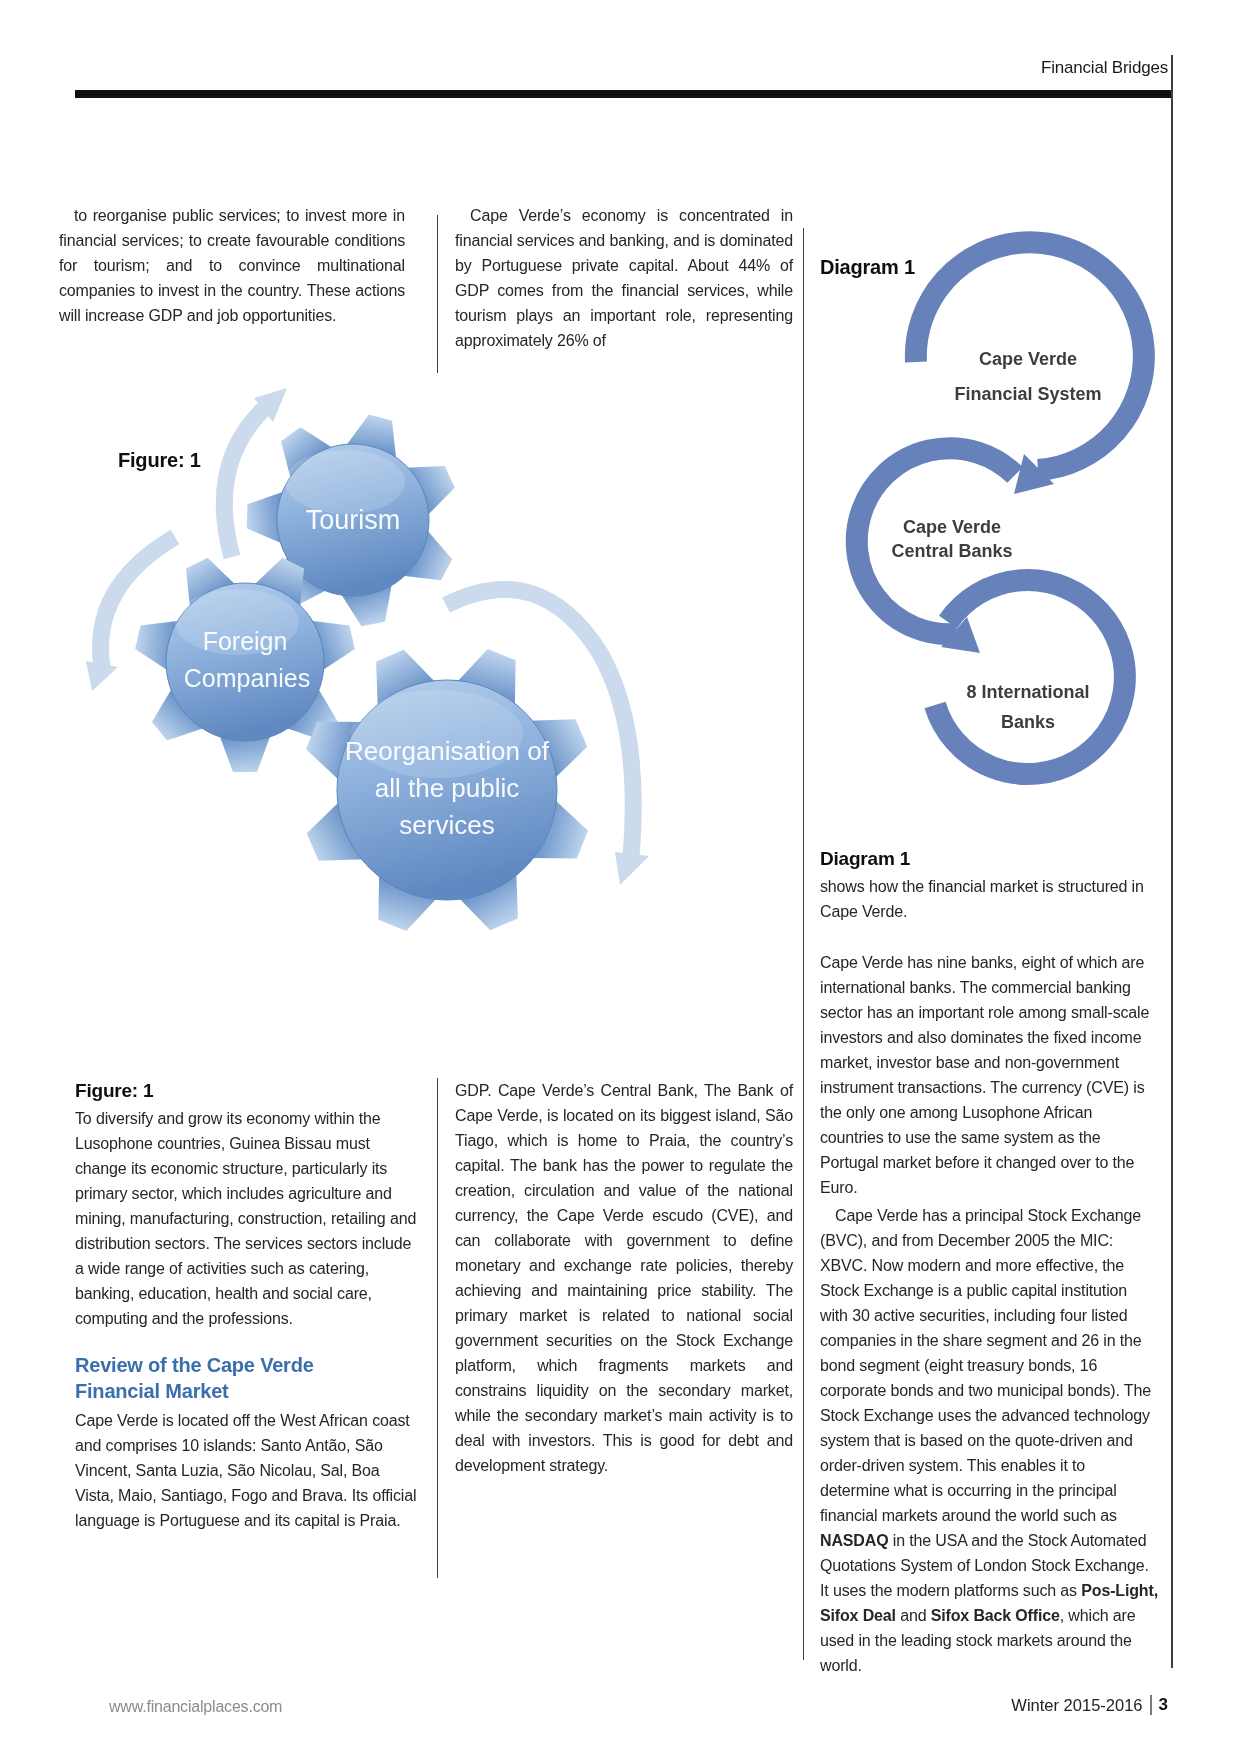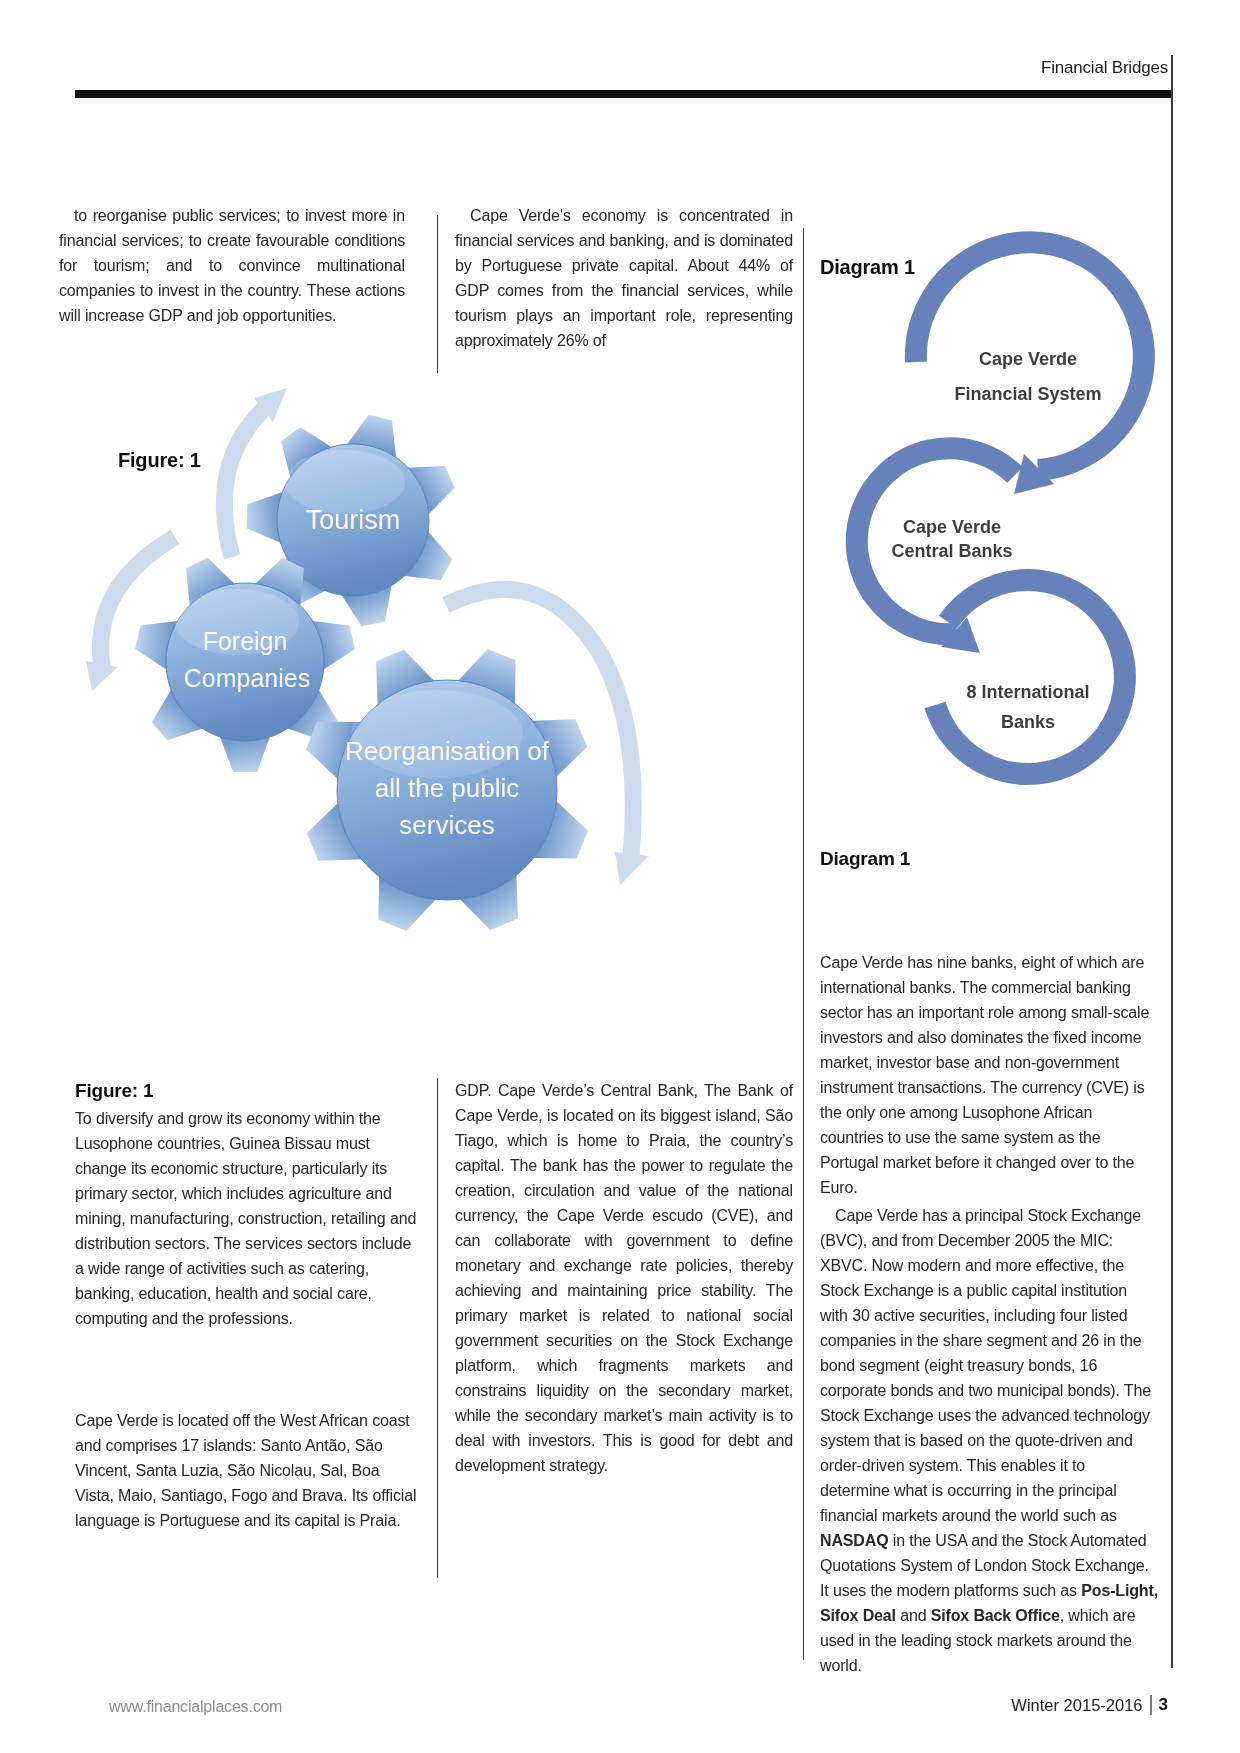--- a/index.html
+++ b/index.html
@@ -115,21 +115,22 @@
       <circle r="110" fill="url(#gearGrad)" stroke="#5c85bd" stroke-width="1"></circle>
       <ellipse cx="-10" cy="-56" rx="86" ry="44" fill="#ffffff" opacity="0.14"></ellipse>
       <text class="gear-label" x="0" y="-30" font-size="26" text-anchor="middle">Reorganisation of</text>
       <text class="gear-label" x="0" y="7" font-size="26" text-anchor="middle">all the public</text>
       <text class="gear-label" x="0" y="44" font-size="26" text-anchor="middle">services</text>
     </g>
   </svg>
 
   <div class="abs h-black" style="left:75px;top:1080px;">Figure: 1</div>
   <p class="abs body-text" style="left:75px;top:1106px;width:346px;">To diversify and grow its economy within the Lusophone countries, Guinea Bissau must change its economic structure, particularly its primary sector, which includes agriculture and mining, manufacturing, construction, retailing and distribution sectors. The services sectors include a wide range of activities such as catering, banking, education, health and social care, computing and the professions.</p>
-  <p class="abs body-text" style="left:75px;top:1408px;width:346px;">Cape Verde is located off the West African coast and comprises 17 islands: Santo Antão, São Vincent, Santa Luzia, São Nicolau, Sal, Boa Vista, Maio, Santiago, Fogo and Brava. Its official language is Portuguese and its capital is Praia.</p>
+  <div class="abs h-blue" style="left:75px;top:1352px;width:262px;">Review of the Cape Verde Financial Market</div>
+  <p class="abs body-text" style="left:75px;top:1408px;width:346px;">Cape Verde is located off the West African coast and comprises 10 islands: Santo Antão, São Vincent, Santa Luzia, São Nicolau, Sal, Boa Vista, Maio, Santiago, Fogo and Brava. Its official language is Portuguese and its capital is Praia.</p>
 
   <p class="abs body-text indent justify" style="left:455px;top:203px;width:338px;">Cape Verde’s economy is concentrated in financial services and banking, and is dominated by Portuguese private capital. About 44% of GDP comes from the financial services, while tourism plays an important role, representing approximately 26% of</p>
   <p class="abs body-text justify" style="left:455px;top:1078px;width:338px;">GDP.  Cape Verde’s Central Bank, The Bank of Cape Verde, is located on its biggest island, São Tiago, which is home to Praia, the country’s capital. The bank has the power to regulate the creation, circulation and value of the national currency, the Cape Verde escudo (CVE), and can collaborate with government to define monetary and exchange rate policies, thereby achieving and maintaining price stability. The primary market is related to national social government securities on the Stock Exchange platform, which fragments markets and constrains liquidity on the secondary market, while the secondary market’s main activity is to deal with investors. This is good for debt and development strategy.</p>
 
   <div class="abs h-black" style="left:820px;top:256px;font-size:20px;">Diagram 1</div>
 
   <svg class="abs" style="left:830px;top:225px;" width="340" height="625" viewBox="0 0 340 625">
 
     <g>
       <path d="M 86 137 A 114 114 0 1 1 208 245" stroke="#6781ba" stroke-width="22" fill="none"></path>
@@ -146,20 +147,21 @@
     </g>
 
     <g>
       <path d="M 118 397 A 97 97 0 1 1 105 480" stroke="#6781ba" stroke-width="22" fill="none"></path>
       <text class="node-label" x="198" y="473" text-anchor="middle">8 International</text>
       <text class="node-label" x="198" y="503" text-anchor="middle">Banks</text>
     </g>
   </svg>
 
   <div class="abs h-black" style="left:820px;top:848px;">Diagram 1</div>
+  <p class="abs body-text" style="left:820px;top:874px;width:338px;">shows how the financial market is structured in Cape Verde.</p>
   <p class="abs body-text" style="left:820px;top:950px;width:338px;">Cape Verde has nine banks, eight of which are international banks. The commercial banking sector has an important role among small-scale investors and also dominates the fixed income market, investor base and non-government instrument transactions. The currency (CVE) is the only one among Lusophone African countries to use the same system as the Portugal market before it changed over to the Euro.</p>
   <p class="abs body-text indent" style="left:820px;top:1203px;width:338px;"><span>Cape Verde has a principal Stock Exchange (BVC), and from December 2005 the MIC: XBVC. Now modern and more effective, the Stock Exchange is a public capital institution with 30 active securities, including four listed companies in the share segment and 26 in the bond segment (eight treasury bonds, 16 corporate bonds and two municipal bonds). The Stock Exchange uses the advanced technology system that is based on the quote-driven and order-driven system. This enables it to determine what is occurring in the principal financial markets around the world such as </span><b>NASDAQ</b><span> in the USA and the Stock Automated Quotations System of London Stock Exchange. It uses the modern platforms such as </span><b>Pos-Light, Sifox Deal</b><span> and </span><b>Sifox Back Office</b><span>, which are used in the leading stock markets around the world.</span></p>
 
   <div class="abs footer-gray" style="left:81px;top:1698px;margin-left:28px;">www.financialplaces.com</div>
   <div class="abs footer-right" style="right:72px;top:1695px;">
     <span>Winter 2015-2016</span>
     <span class="footer-sep"></span>
     <span class="page-num">3</span>
   </div>
 

